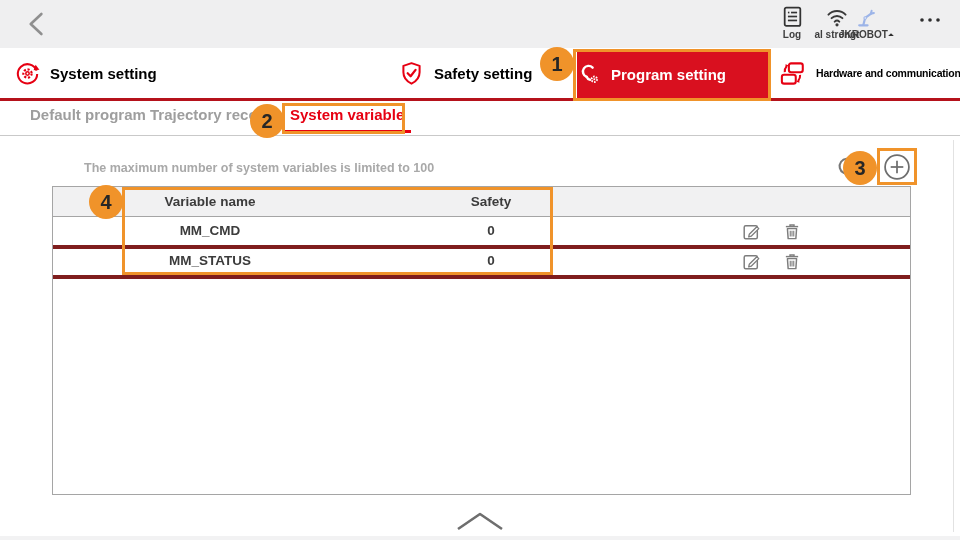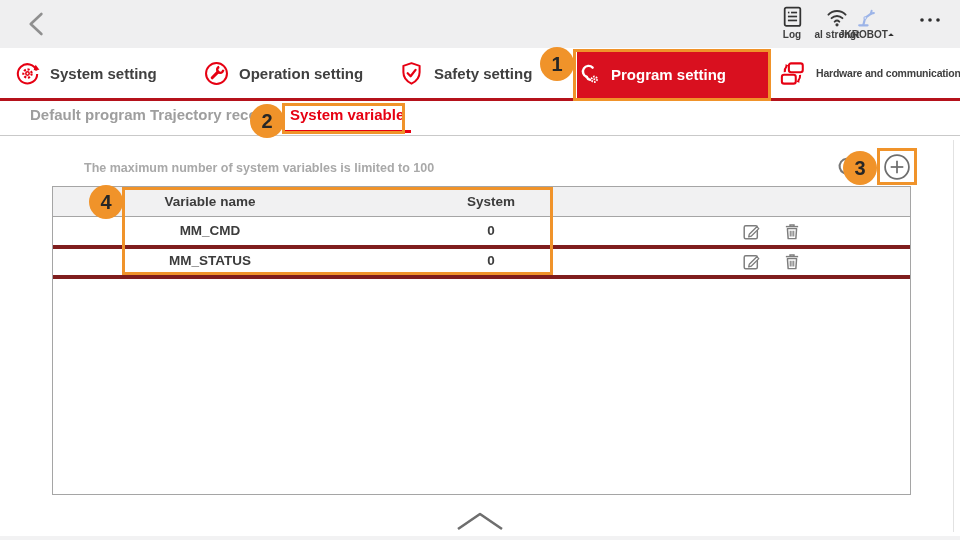--- a/index.html
+++ b/index.html
@@ -9,21 +9,21 @@
   .topbar{position:absolute;left:0;top:0;width:960px;height:48px;background:#efeff0;}
   .back-btn{position:absolute;left:22px;top:9px;width:30px;height:30px;cursor:pointer;}
   .status-item{position:absolute;top:4px;display:flex;flex-direction:column;align-items:center;cursor:pointer;}
   .status-item .lbl{font-size:10px;font-weight:700;color:#3f3f3f;margin-top:0px;white-space:nowrap;}
   .caret{display:inline-block;width:0;height:0;border-left:4px solid transparent;border-top:4px solid #2e2e2e;
          transform:rotate(-45deg);margin-left:1px;}
   
   .nav{position:absolute;left:0;top:48px;width:960px;height:52px;background:#ffffff;}
   .nav-underline{position:absolute;left:0;top:98px;width:960px;height:3px;background:#b5121b;}
   .nav-item{position:absolute;top:48px;height:50px;display:flex;align-items:center;gap:9px;cursor:pointer;}
-  .nav-item .txt{font-size:15px;font-weight:700;color:#404040;white-space:nowrap;}
+  .nav-item .txt{font-size:15px;font-weight:700;color:#000000;white-space:nowrap;}
   .nav-item.small .txt{font-size:10.5px;letter-spacing:-0.2px;}
   .nav-tab-active{position:absolute;left:577px;top:50px;width:191px;height:49px;background:#d9101f;
                   display:flex;align-items:center;justify-content:flex-start;gap:9px;cursor:pointer;}
   .nav-tab-active .txt{font-size:15px;font-weight:700;color:#ffffff;white-space:nowrap;}
   
   .subtab{position:absolute;top:106px;font-size:15px;font-weight:700;color:#9e9e9e;cursor:pointer;white-space:nowrap;}
   .subtab.active{color:#e60012;}
   .subtab-underline{position:absolute;left:283px;top:130px;width:128px;height:3px;background:#e60012;}
   .subtab-divider{position:absolute;left:0;top:135px;width:960px;height:1px;background:#c9c9c9;}
   
@@ -107,28 +107,20 @@
   <div class="nav-item" style="left:14px;">
     <svg width="27" height="27" viewBox="0 0 24 24">
       <path d="M20.1 9.4 A8.6 8.6 0 1 0 20.6 12.4" fill="none" stroke="#e60012" stroke-width="1.8"></path>
       <polygon points="19.2,4.2 22.6,8.6 17.4,9.1" fill="#e60012"></polygon>
       <circle cx="12" cy="12" r="3.7" fill="none" stroke="#e60012" stroke-width="1.9" stroke-dasharray="1.9 1.5"></circle>
       <circle cx="12" cy="12" r="1.5" fill="none" stroke="#e60012" stroke-width="1.4"></circle>
     </svg>
     <span class="txt">System setting</span>
   </div>
 
-  <div class="nav-item" style="left:203px;">
-    <svg width="27" height="27" viewBox="0 0 24 24">
-      <circle cx="12" cy="12" r="9.3" fill="none" stroke="#e60012" stroke-width="1.8"></circle>
-      <circle cx="15.3" cy="8.7" r="2.7" fill="none" stroke="#e60012" stroke-width="2.1" stroke-dasharray="11.5 5.5"></circle>
-      <line x1="13.4" y1="10.6" x2="8.2" y2="15.8" stroke="#e60012" stroke-width="2.7" stroke-linecap="round"></line>
-    </svg>
-    <span class="txt">Operation setting</span>
-  </div>
 
   <div class="nav-item" style="left:398px;">
     <svg width="27" height="27" viewBox="0 0 24 24">
       <path d="M12 2.8 L19.2 5.2 V10.8 C19.2 15.6 16.2 18.9 12 21 C7.8 18.9 4.8 15.6 4.8 10.8 V5.2 Z" fill="none" stroke="#e60012" stroke-width="1.8" stroke-linejoin="round"></path>
       <polyline points="8.6,11.8 11.2,14.4 15.6,8.8" fill="none" stroke="#e60012" stroke-width="2" stroke-linecap="round" stroke-linejoin="round"></polyline>
     </svg>
     <span class="txt">Safety setting</span>
   </div>
 
   <div class="nav-tab-active">
@@ -172,21 +164,21 @@
     <svg width="28" height="28" viewBox="0 0 24 24">
       <circle cx="12" cy="12" r="10.2" fill="none" stroke="#6e6e6e" stroke-width="1.5"></circle>
       <line x1="12" y1="6.6" x2="12" y2="17.4" stroke="#6e6e6e" stroke-width="1.5"></line>
       <line x1="6.6" y1="12" x2="17.4" y2="12" stroke="#6e6e6e" stroke-width="1.5"></line>
     </svg>
   </div>
 
   <div class="table">
     <div class="thead">
       <div class="th" style="left:0px;width:314px;">Variable name</div>
-      <div class="th" style="left:314px;width:248px;">System</div>
+      <div class="th" style="left:314px;width:248px;">Safety</div>
     </div>
 
     <div class="trow" style="top:29px;">
       <div class="td" style="left:0px;width:314px;">MM_CMD</div>
       <div class="td" style="left:314px;width:248px;">0</div>
       <div class="row-icon" style="left:688px;">
         <svg width="22" height="22" viewBox="0 0 24 24">
           <rect x="3.5" y="6.2" width="14.3" height="14.3" rx="1.6" fill="none" stroke="#7d7d7d" stroke-width="1.6"></rect>
           <path d="M9 15.6 L17.3 7.3 L19.4 9.4 L11.1 17.7 L8.4 18.3 Z" fill="#ffffff" stroke="#7d7d7d" stroke-width="1.4" stroke-linejoin="round"></path>
         </svg>

